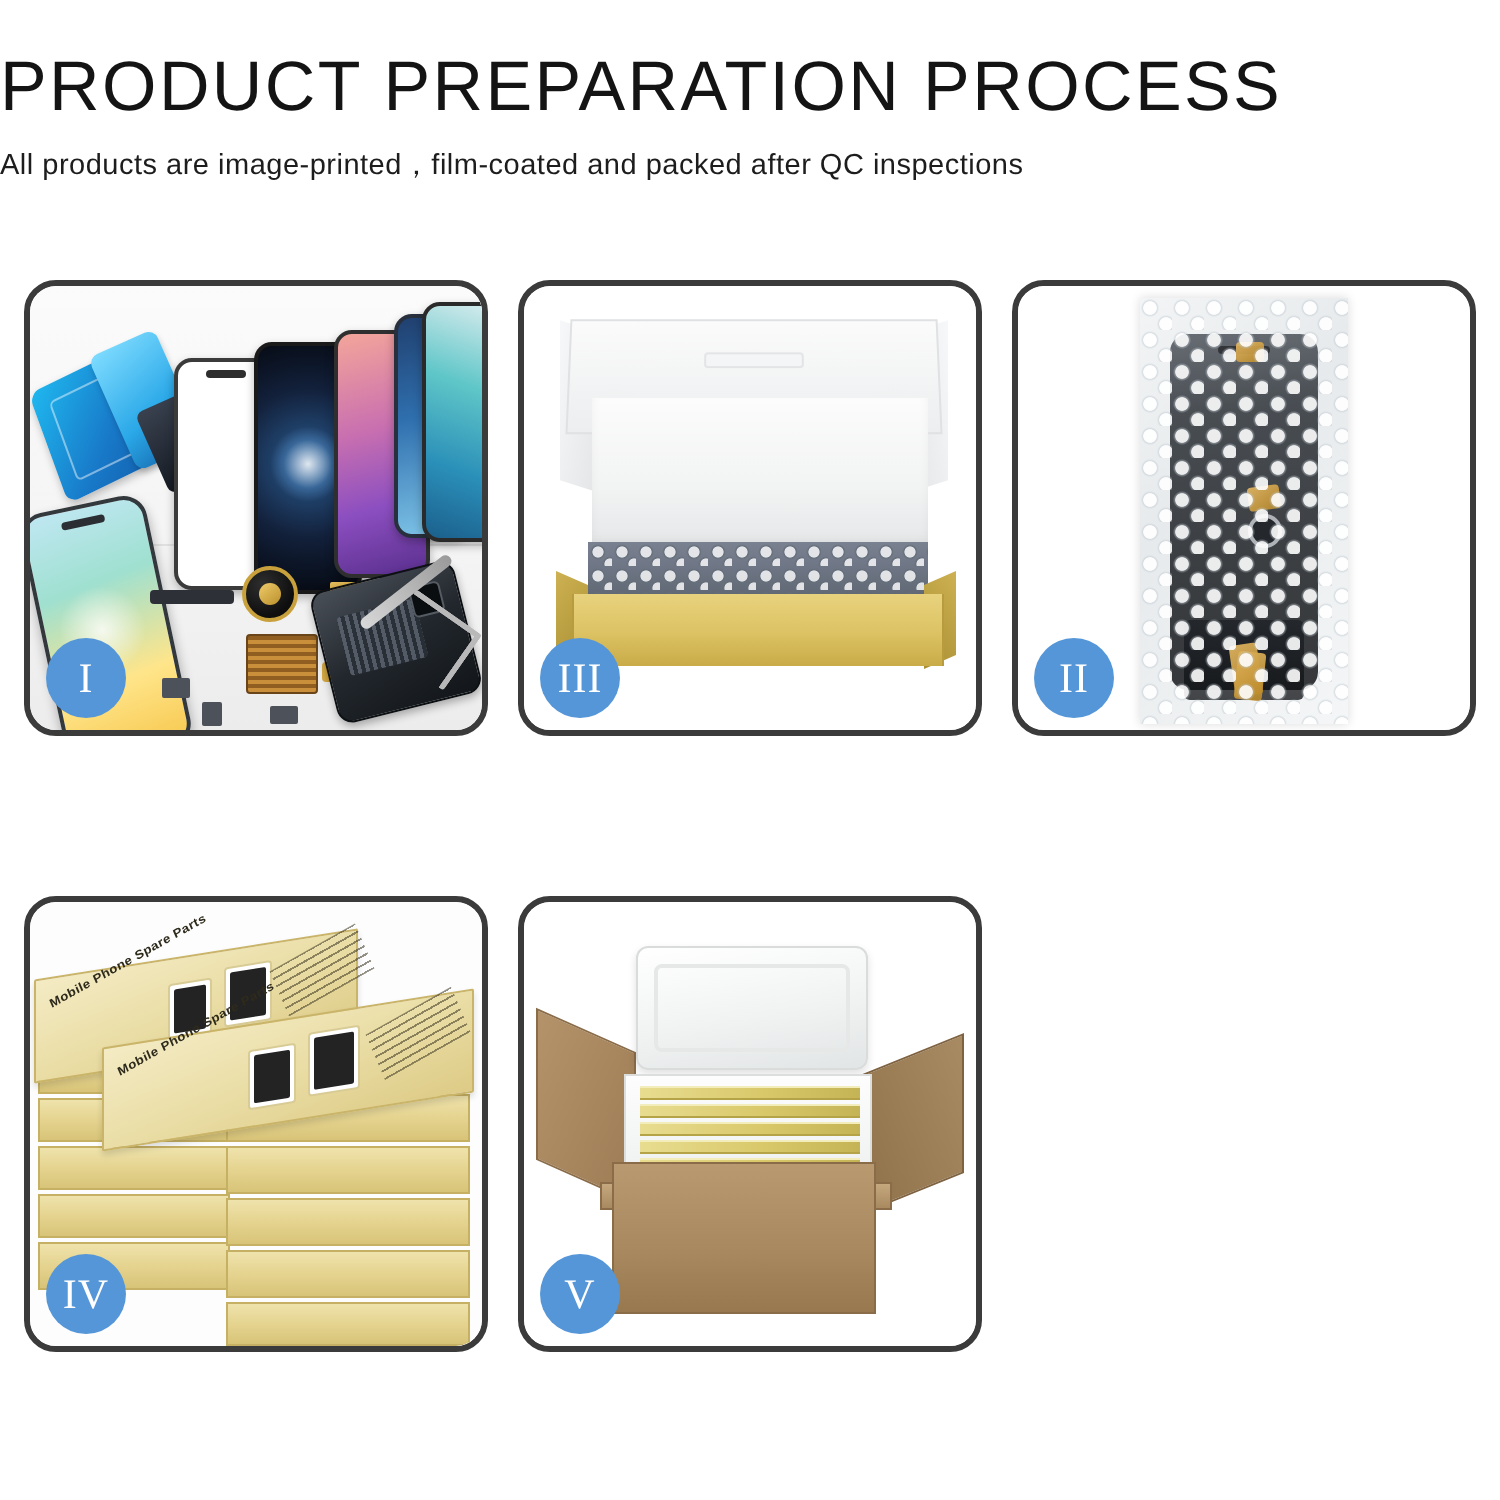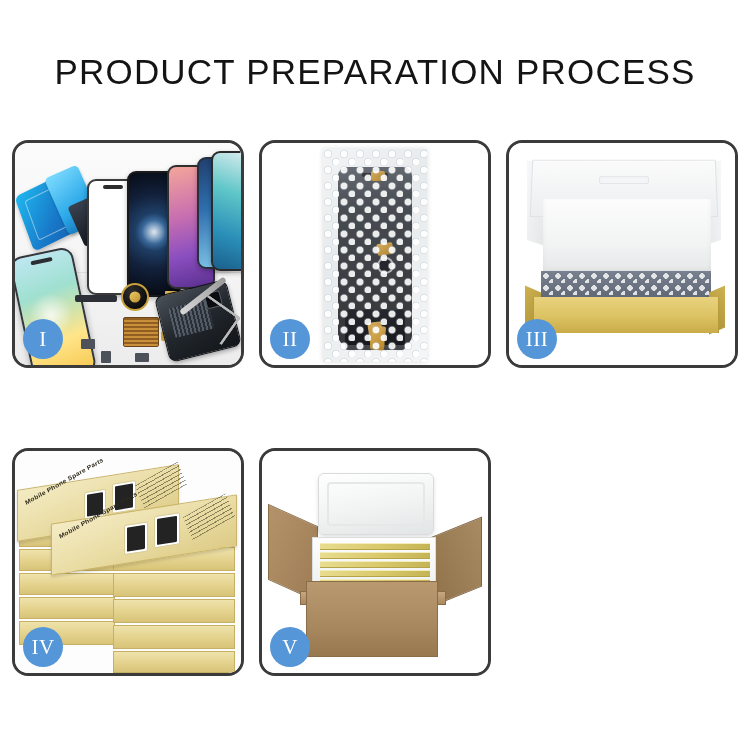--- a/index.html
+++ b/index.html
@@ -15,24 +15,23 @@
   .page {
     position: relative;
     width: 750px;
     height: 750px;
     background: #ffffff;
   }
 
   
   .header {
     position: absolute;
-    top: 52px;
+    top: 24px;
     left: 0;
     width: 750px;
-    text-align: center;
   }
   .title {
     font-family: "Liberation Sans", sans-serif;
     font-size: 35px;
     font-weight: 400;
     letter-spacing: 1.2px;
     color: #141414;
     line-height: 40px;
     white-space: nowrap;
   }
@@ -410,20 +409,21 @@
     background:rgba(150,120,82,.8);
   }
 </style>
 </head>
 <body>
 
 <div class="page">
 
   <div class="header">
     <div class="title">PRODUCT PREPARATION PROCESS</div>
+    <div class="subtitle">All products are image-printed，film-coated and packed after QC inspections</div>
   </div>
 
   <div class="grid">
 
     <div class="panel">
       <div class="panel-stage">
         <div class="p1-bg"></div>
         <div class="p1-shelfline"></div>
 
         <div class="p1-flex"></div>
@@ -447,54 +447,54 @@
         <div class="chip" style="left:86px;top:208px;width:10px;height:12px;"></div>
         <div class="chipgold" style="left:150px;top:148px;width:16px;height:8px;"></div>
         <div class="chipgold" style="left:170px;top:160px;width:12px;height:7px;"></div>
         <div class="chip" style="left:120px;top:210px;width:14px;height:9px;"></div>
 
         <div class="p1-housing"></div>
         <div class="p1-tool"></div>
         <div class="p1-tweezer"></div>
       </div>
       <div class="badge">I</div>
+    </div>
+
+    <div class="panel">
+      <div class="panel-stage">
+        <div class="p3-bg"></div>
+        <div class="p3-lidleft"></div>
+        <div class="p3-lidright"></div>
+        <div class="p3-lid">
+          <div class="p3-lid-tab"></div>
+        </div>
+        <div class="p3-foam"></div>
+        <div class="p3-bubble"></div>
+        <div class="p3-boxleft"></div>
+        <div class="p3-boxright"></div>
+        <div class="p3-boxfront"></div>
+      </div>
+      <div class="badge">III</div>
     </div>
 
     <div class="panel">
       <div class="panel-stage">
         <div class="p2-bg"></div>
         <div class="p2-wrap">
           <div class="p2-screen"></div>
           <div class="p2-flexbottom"></div>
           <div class="p2-camring"></div>
           <div class="p2-tape t1"></div>
           <div class="p2-tape t2"></div>
           <div class="p2-tape t3"></div>
           <div class="p2-tape t4"></div>
           <div class="p2-bubbles"></div>
         </div>
       </div>
       <div class="badge">II</div>
-    </div>
-
-    <div class="panel">
-      <div class="panel-stage">
-        <div class="p3-bg"></div>
-        <div class="p3-lidleft"></div>
-        <div class="p3-lidright"></div>
-        <div class="p3-lid">
-          <div class="p3-lid-tab"></div>
-        </div>
-        <div class="p3-foam"></div>
-        <div class="p3-bubble"></div>
-        <div class="p3-boxleft"></div>
-        <div class="p3-boxright"></div>
-        <div class="p3-boxfront"></div>
-      </div>
-      <div class="badge">III</div>
     </div>
 
     <div class="panel">
       <div class="panel-stage">
         <div class="p4-bg"></div>
         <div class="p4-stack">
 
           <div class="p4-box" style="left:4px;  top:74px;  width:96px; height:22px;"></div>
           <div class="p4-box" style="left:4px;  top:98px;  width:96px; height:22px;"></div>
           <div class="p4-box" style="left:4px;  top:122px; width:96px; height:22px;"></div>

